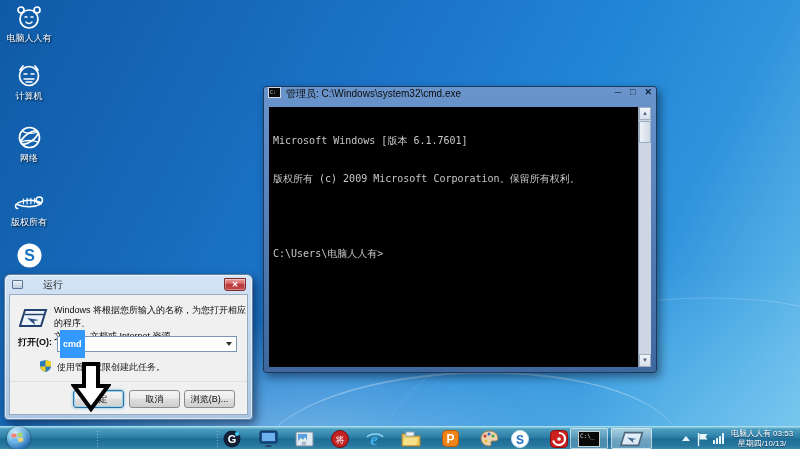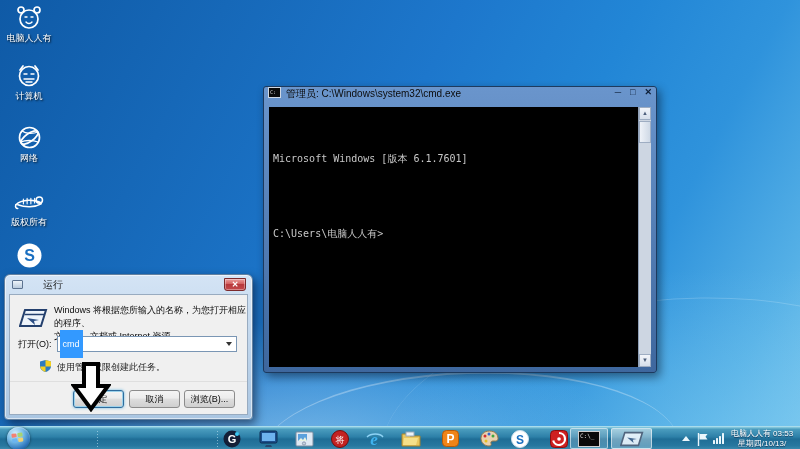--- a/index.html
+++ b/index.html
@@ -26,21 +26,21 @@
     background:linear-gradient(#6a95cc, #3e679e);
     border:1px solid #1d3a5e; border-radius:3px;
     box-shadow:3px 4px 10px rgba(0,0,10,.45); }
   .cmd-title { height:32px; display:flex; align-items:flex-start; gap:5px; padding:0 4px;
     font-size:10px; color:#0b0b0b; }
   .cmd-title-icon { width:13px; height:11px; background:#0a0a0a; border:1px solid #cfd8e4;
     color:#d8d8d8; font-size:5px; line-height:9px; font-family:"DejaVu Sans Mono", monospace; text-align:left; padding-left:1px; }
   .cmd-ctrls { margin-left:auto; display:flex; gap:9px; font-size:9px; color:#0e1e36; font-weight:bold; }
   .cmd-ctrls span { cursor:pointer; }
   .cmd-body { position:absolute; left:5px; right:5px; top:20px; bottom:5px; background:#000; display:flex; }
-  .console { flex:1; padding:21px 4px; font-family:"DejaVu Sans Mono", monospace; font-size:10px;
+  .console { flex:1; padding:3px 4px; font-family:"DejaVu Sans Mono", monospace; font-size:10px;
     line-height:12.5px; color:#c8c8c8; white-space:pre-wrap; overflow:hidden; }
   .cmd-scroll { width:13px; background:#cdd6e2; border-left:1px solid #8fa0b8; position:relative; }
   .scroll-btn { position:absolute; left:0; width:12px; height:13px; background:linear-gradient(#f2f5fa,#d6dfeb);
     border:1px solid #9eadc2; color:#4d5f7c; font-size:6px; line-height:11px; text-align:center; }
   .scroll-up { top:0; } .scroll-dn { bottom:0; }
   .scroll-thumb { position:absolute; left:0; top:14px; width:12px; height:22px;
     background:linear-gradient(90deg,#eef2f8,#cfd9e6); border:1px solid #9eadc2; }
 
   
   .run-dlg { position:absolute; left:4px; top:274px; width:249px; height:146px;
@@ -51,21 +51,21 @@
   .run-title-icon { width:11px; height:9px; border:1px solid #5c7390; background:linear-gradient(#eef4fa,#b9cbdd); border-radius:1px; }
   .run-close { position:absolute; right:6px; top:3px; width:22px; height:13px;
     background:linear-gradient(#eb9f9e, #d35f5f 45%, #b8393c 50%, #c4494c);
     border:1px solid #7c2a2c; border-radius:0 0 3px 3px;
     color:#fff; font-size:8px; line-height:11px; text-align:center; font-weight:bold; cursor:pointer;
     box-shadow:0 0 0 1px rgba(255,255,255,.35) inset; }
   .run-body { position:absolute; left:4px; right:4px; top:19px; bottom:4px;
     background:#f0f0f0; border:1px solid #98abc0; }
   .run-desc { position:absolute; left:44px; top:9px; width:192px; font-size:9px; line-height:13px; color:#0a0a0a; }
   .run-glyph { position:absolute; left:9px; top:12px; }
-  .open-row { position:absolute; left:8px; top:41px; right:10px; display:flex; align-items:center; gap:5px; }
+  .open-row { position:absolute; left:8px; top:41px; right:10px; display:flex; align-items:flex-start; gap:5px;font-weight:bold; }
   .open-label { font-size:9px; color:#0a0a0a; white-space:nowrap; }
   .run-combo { flex:1; height:16px; background:#fff; border:1px solid #7a96b4; display:flex; align-items:center; position:relative; padding-left:2px; }
   .combo-sel { background:#3399ff; color:#fff; font-size:9px; padding:9px 3px; }
   .combo-arrow { position:absolute; right:1px; top:1px; bottom:1px; width:13px; display:flex; align-items:center; justify-content:center; }
   .combo-arrow i { border:3px solid transparent; border-top:4px solid #333; margin-top:3px; }
   .admin-row { position:absolute; left:30px; top:63px; display:flex; align-items:center; gap:6px; }
   .admin-text { font-size:9px; color:#222; }
   .btn-strip { position:absolute; left:0; right:0; bottom:0; height:33px; border-top:1px solid #dfdfdf; background:#f0f0f0; }
   .wbtn { position:absolute; top:8px; height:18px; width:51px; font-size:9px; color:#0a0a0a;
     background:linear-gradient(#f4f4f4, #ececec 45%, #dedede 50%, #cfcfcf);
@@ -183,20 +183,21 @@
     <span>管理员: C:\Windows\system32\cmd.exe</span>
     <div class="cmd-ctrls">
       <span>─</span>
       <span>□</span>
       <span>✕</span>
     </div>
   </div>
   <div class="cmd-body">
     <div class="console">
       <div>Microsoft Windows [版本 6.1.7601]</div>
+      <div>版权所有 (c) 2009 Microsoft Corporation。保留所有权利。</div>
       <div>&nbsp;</div>
       <div>C:\Users\电脑人人有&gt;</div>
     </div>
     <div class="cmd-scroll">
       <div class="scroll-btn scroll-up">▲</div>
       <div class="scroll-thumb"></div>
       <div class="scroll-btn scroll-dn">▼</div>
     </div>
   </div>
 </div>

